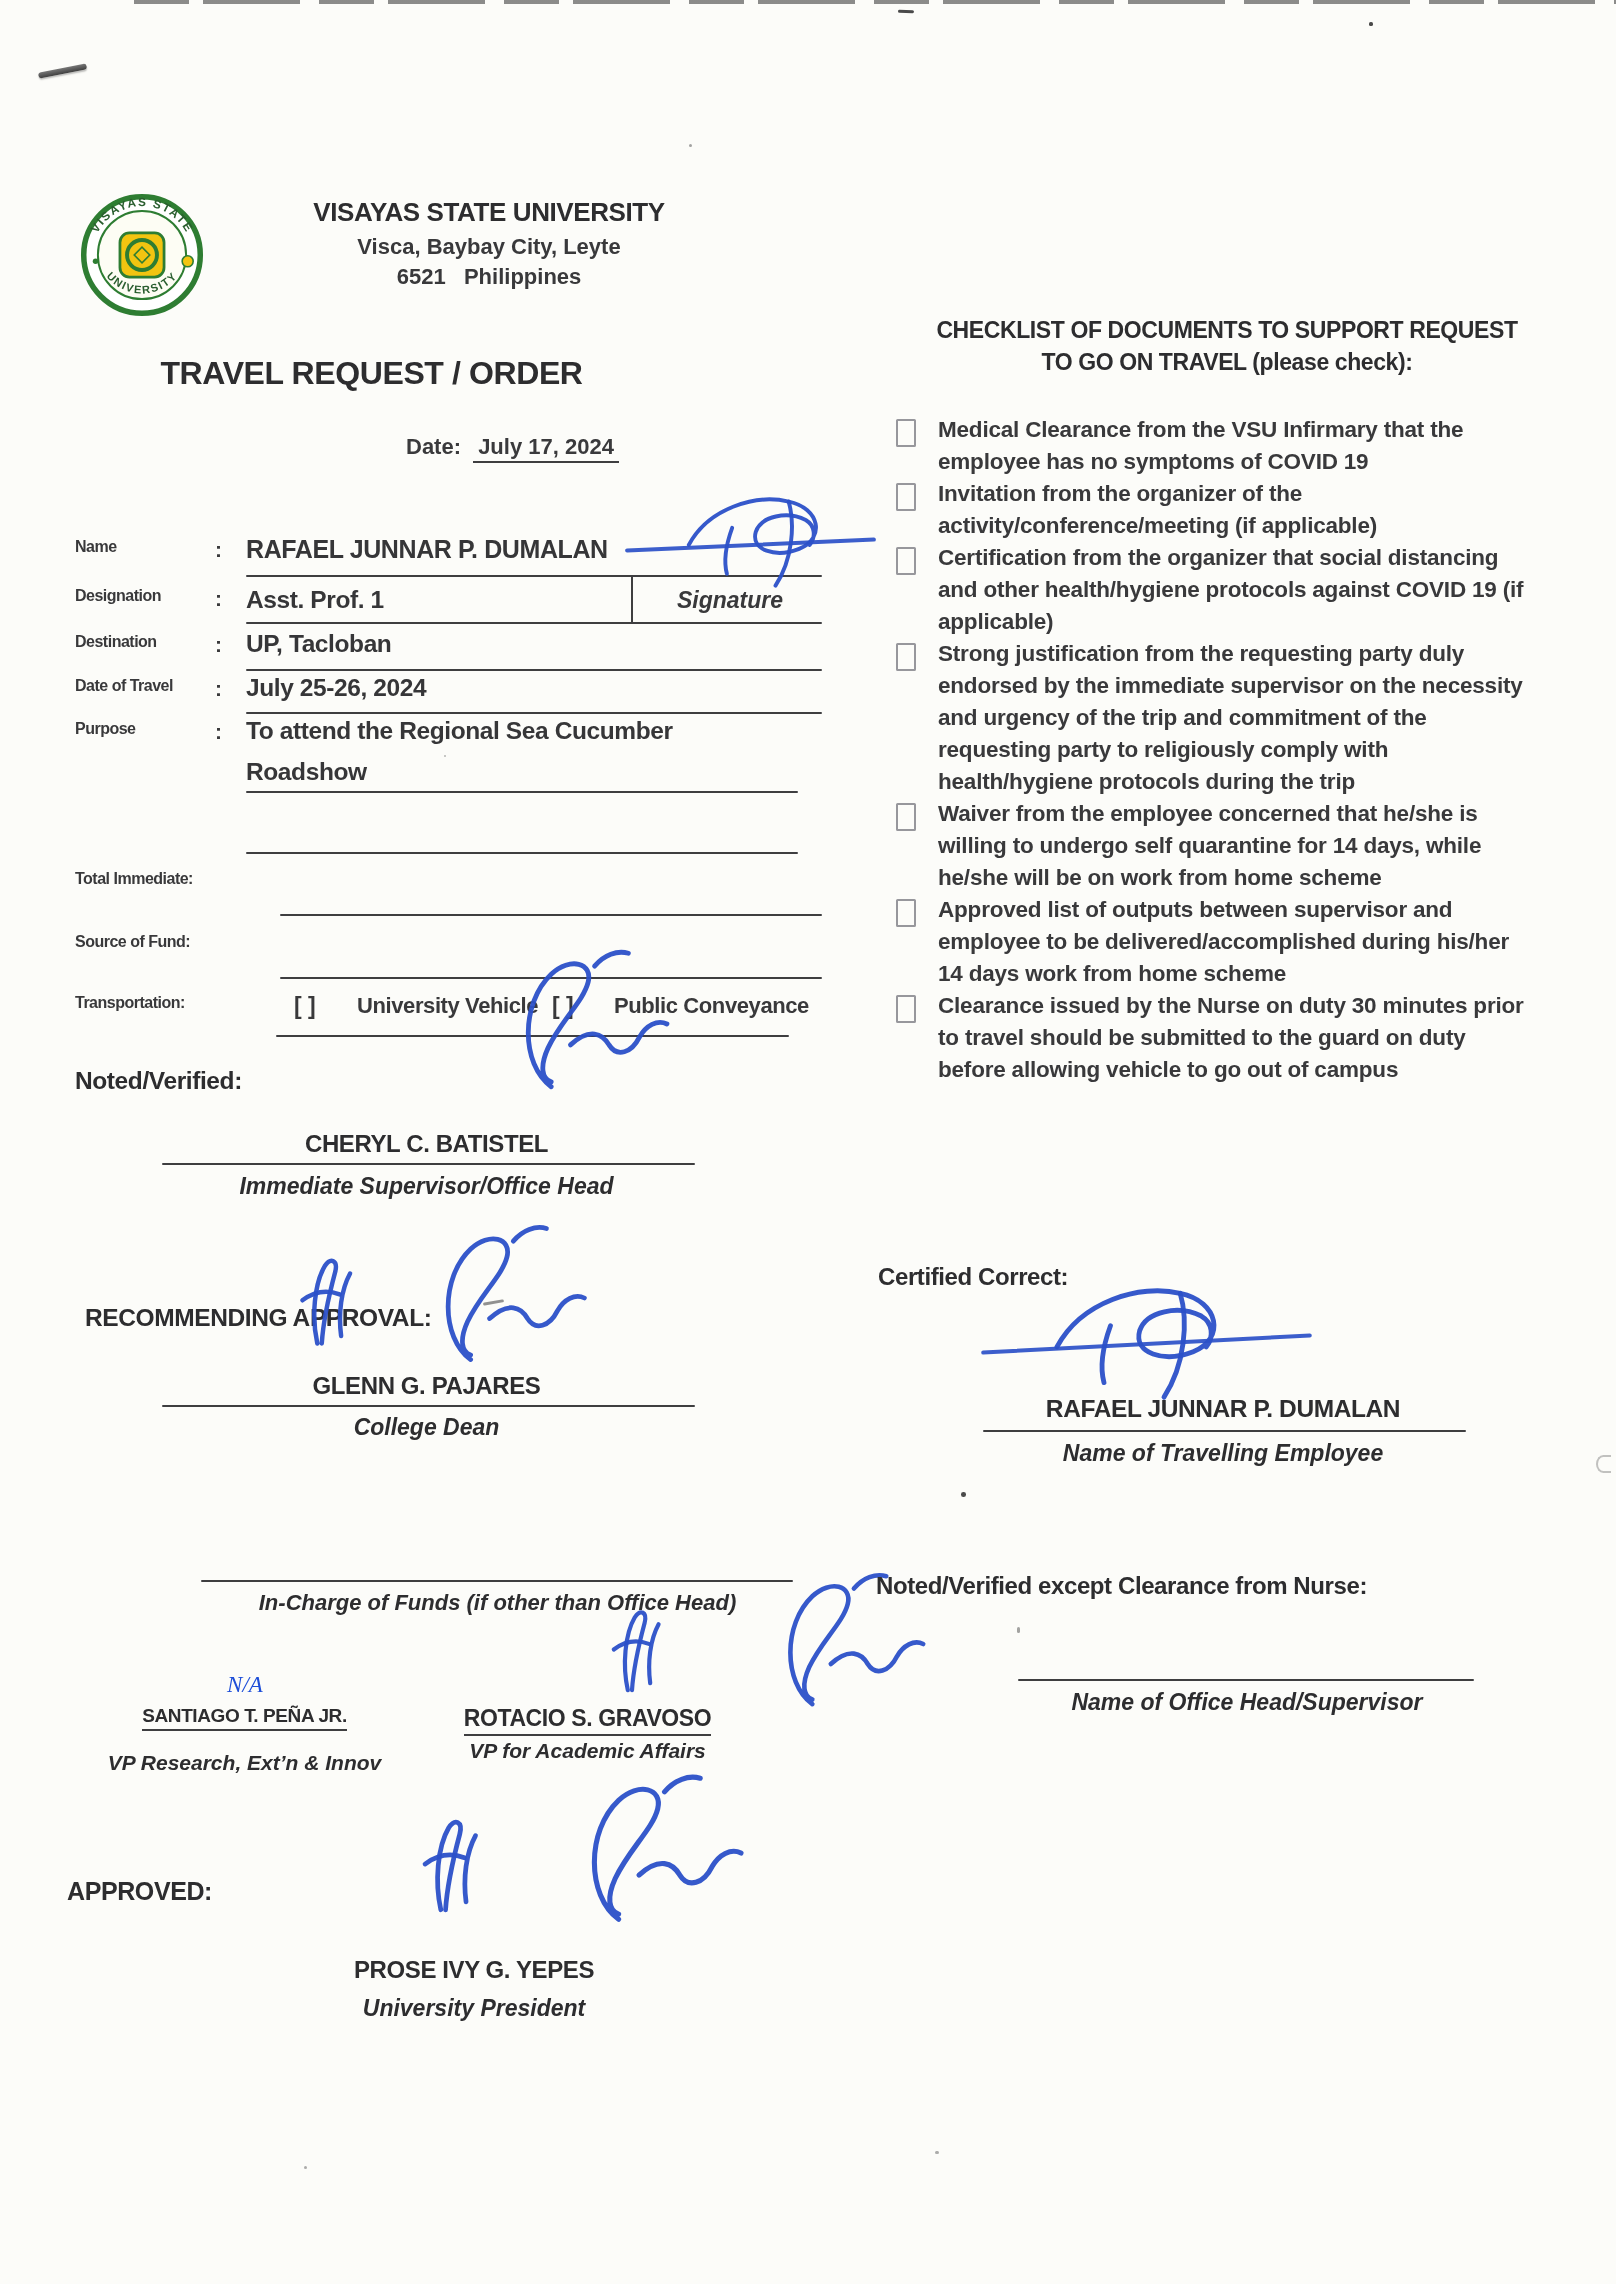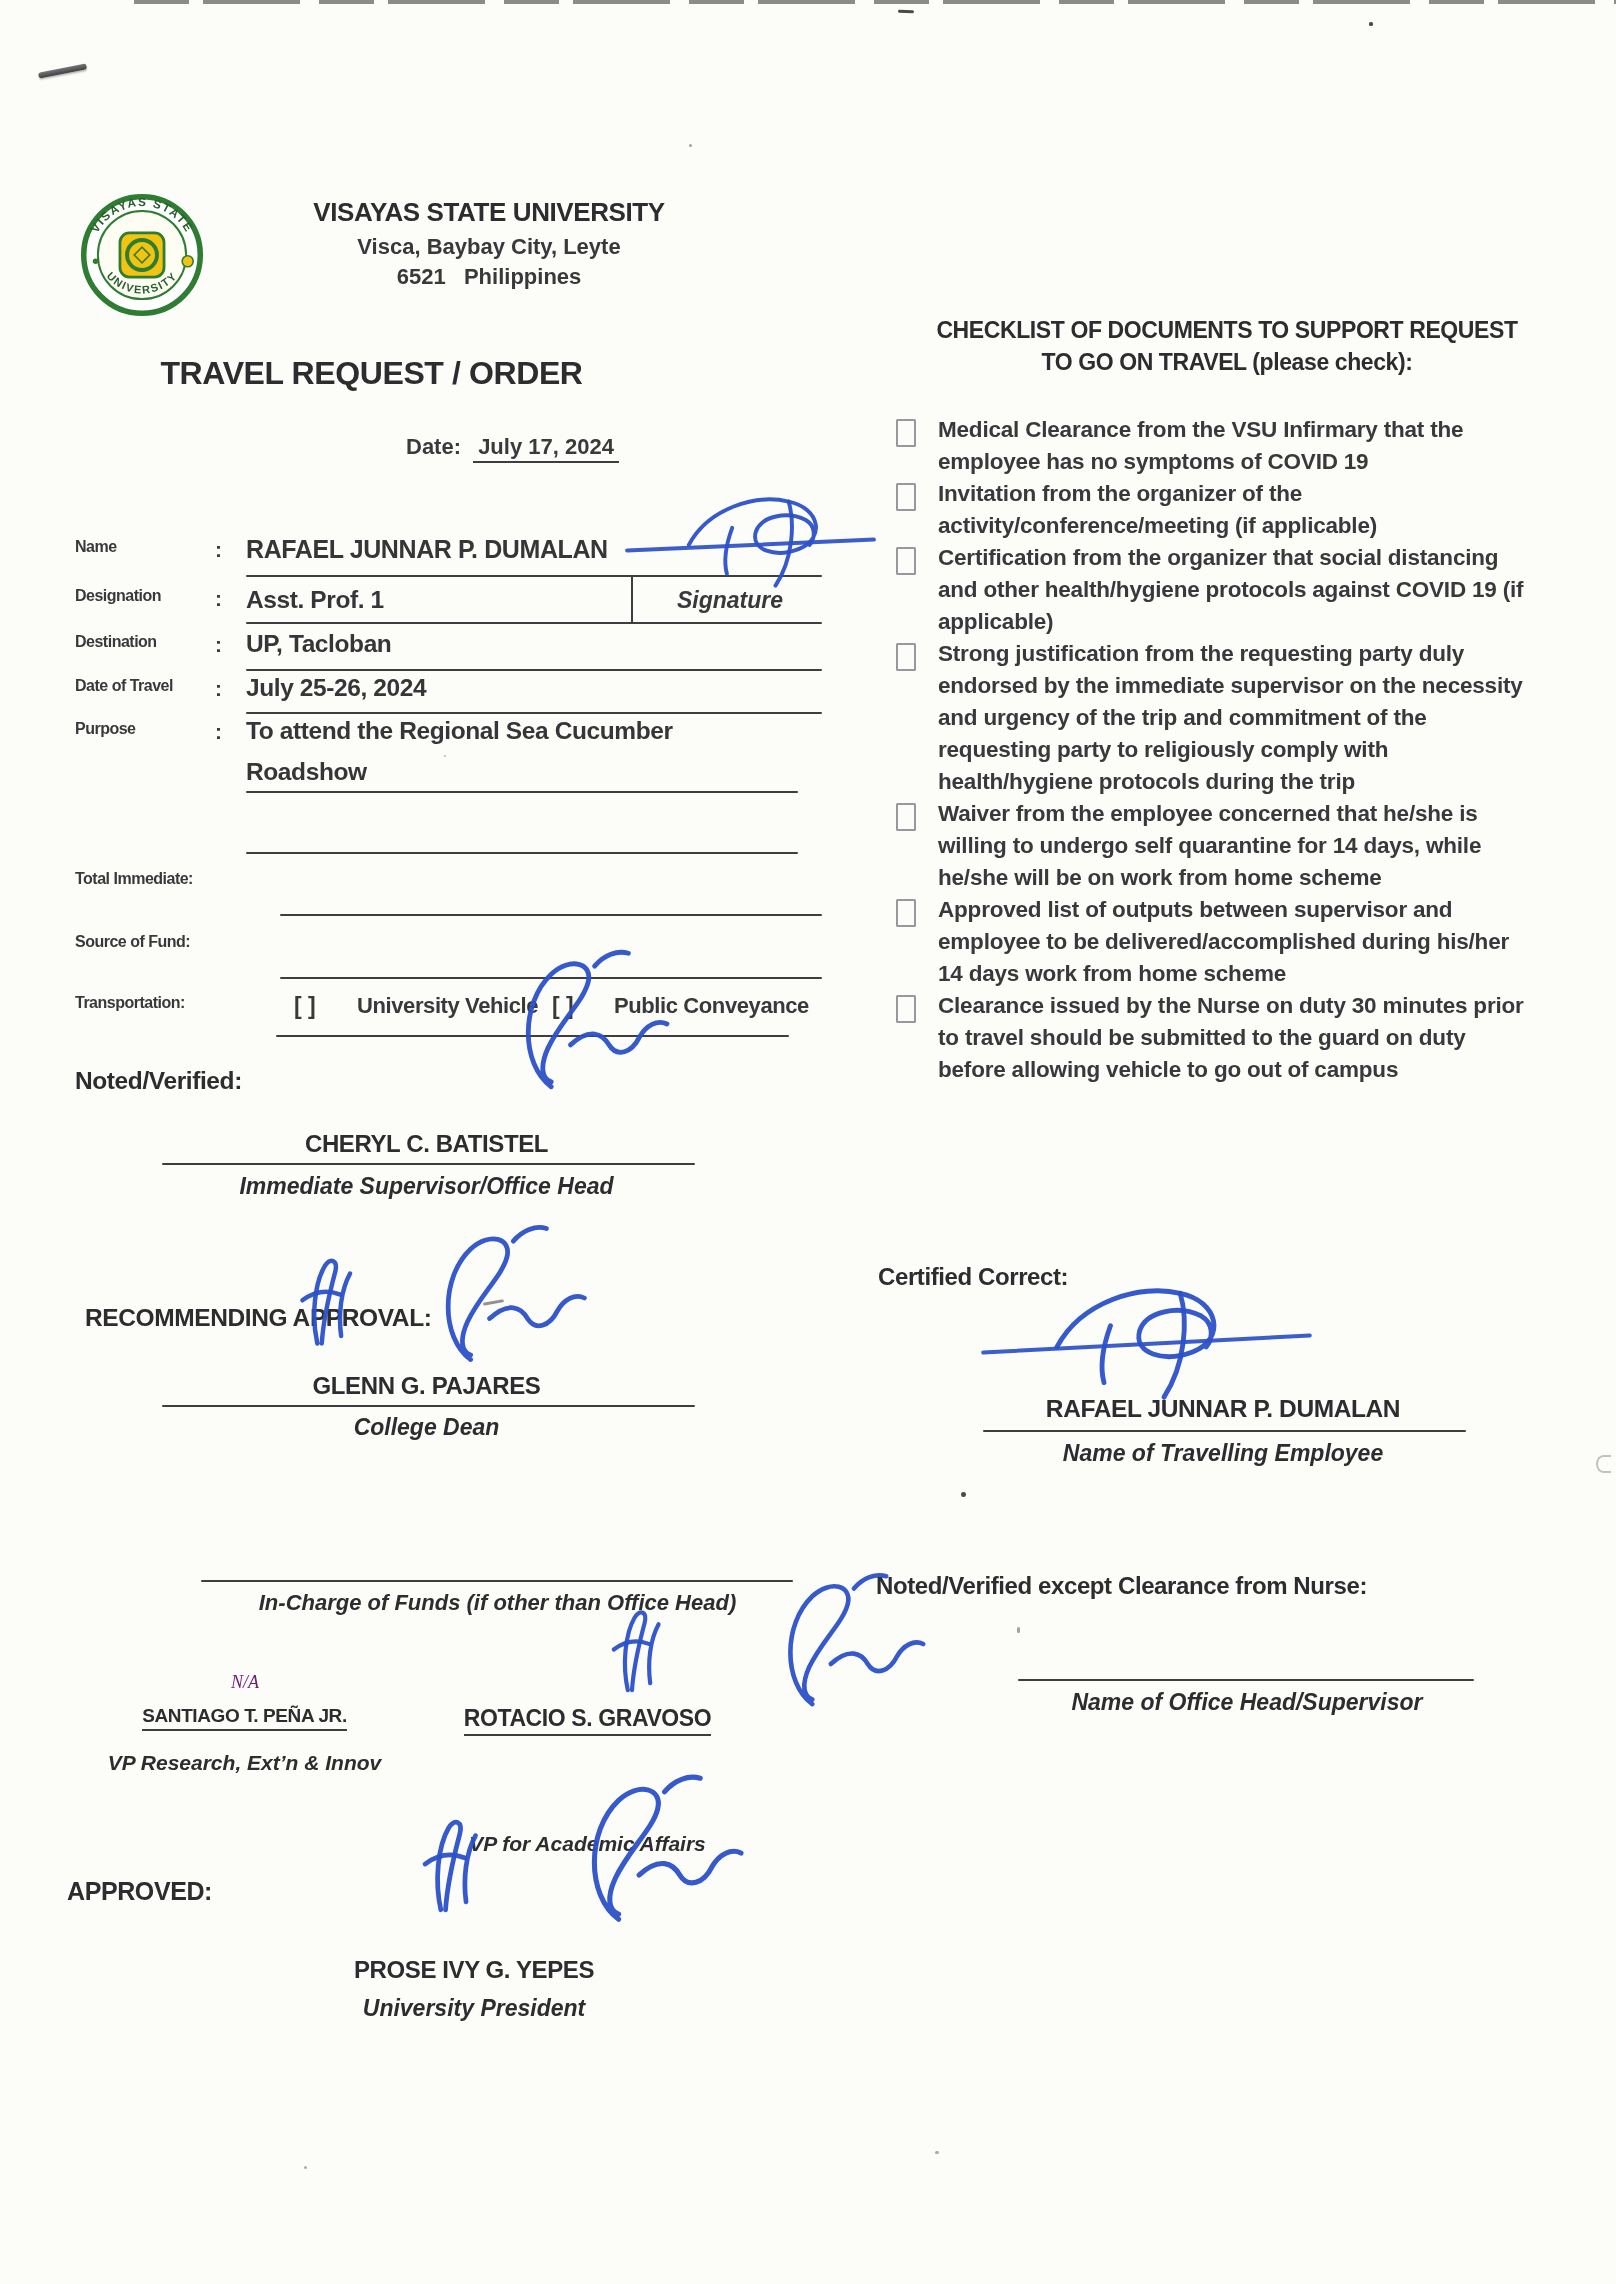--- a/index.html
+++ b/index.html
@@ -157,42 +157,42 @@
     <path d="M150,28 C162,14 178,8 192,12"></path>
   </svg>
 
   <div class="abs b dark ctr ls" style="left:158px;top:1372px;width:537px;font-size:24px;">GLENN G. PAJARES</div>
   <div class="line" style="left:162px;top:1405px;width:533px;"></div>
   <div class="abs b i dark ctr" style="left:158px;top:1414px;width:537px;font-size:23px;">College Dean</div>
 
   <div class="line" style="left:201px;top:1580px;width:592px;"></div>
   <div class="abs b i dark ctr" style="left:182px;top:1590px;width:631px;font-size:22px;">In-Charge of Funds (if other than Office Head)</div>
 
-  <div class="abs i ctr" style="left:95px;top:1672px;width:300px;font-size:18px;font-family:'Liberation Serif','DejaVu Serif',serif;color:#701a75;">N/A</div>
+  <div class="abs i ctr" style="left:95px;top:1672px;width:300px;font-size:23px;font-family:'Liberation Serif','DejaVu Serif',serif;color:#1d4ed8;">N/A</div>
 
   <div class="abs ctr" style="left:75px;top:1705px;width:339px;">
     <span class="b dark ls underline-name" style="font-size:19px;">SANTIAGO T. PEÑA JR.</span>
   </div>
   <div class="abs b i dark ctr" style="left:59px;top:1751px;width:371px;font-size:21px;">VP Research, Ext’n &amp; Innov</div>
 
   <svg class="sig-svg" style="left:604px;top:1598px;" width="63" height="110" viewBox="0 0 90 150">
     <path d="M34,128 C26,92 30,48 44,24 C52,12 62,16 58,32 C50,62 42,96 40,128"></path>
     <path d="M14,70 C30,58 48,56 64,62"></path>
     <path d="M66,118 C62,88 66,56 78,34"></path>
   </svg>
   <svg class="sig-svg" style="left:734px;top:1567px;" width="209" height="154" viewBox="0 0 260 200">
     <path d="M96,178 C58,150 58,74 96,38 C120,16 148,24 142,48 C136,72 108,96 92,130 C82,152 84,168 96,172"></path>
     <path d="M120,126 C144,104 160,112 168,126 C178,142 196,136 206,116 C214,102 228,94 240,100"></path>
     <path d="M150,28 C162,14 178,8 192,12"></path>
   </svg>
 
   <div class="abs ctr" style="left:418px;top:1705px;width:339px;">
     <span class="b dark ls underline-name" style="font-size:23px;">ROTACIO S. GRAVOSO</span>
   </div>
-  <div class="abs b i dark ctr" style="left:418px;top:1832px;width:339px;font-size:21px;">VP for Academic Affairs</div>
+  <div class="abs b i dark ctr" style="left:418px;top:1739px;width:339px;font-size:21px;">VP for Academic Affairs</div>
 
   <div class="abs b dark ls" style="left:67px;top:1877px;font-size:25px;">APPROVED:</div>
 
   <svg class="sig-svg" style="left:414px;top:1807px;" width="71" height="122" viewBox="0 0 90 150">
     <path d="M34,128 C26,92 30,48 44,24 C52,12 62,16 58,32 C50,62 42,96 40,128"></path>
     <path d="M14,70 C30,58 48,56 64,62"></path>
     <path d="M66,118 C62,88 66,56 78,34"></path>
   </svg>
   <svg class="sig-svg" style="left:529px;top:1768px;" width="237" height="170" viewBox="0 0 260 200">
     <path d="M96,178 C58,150 58,74 96,38 C120,16 148,24 142,48 C136,72 108,96 92,130 C82,152 84,168 96,172"></path>

